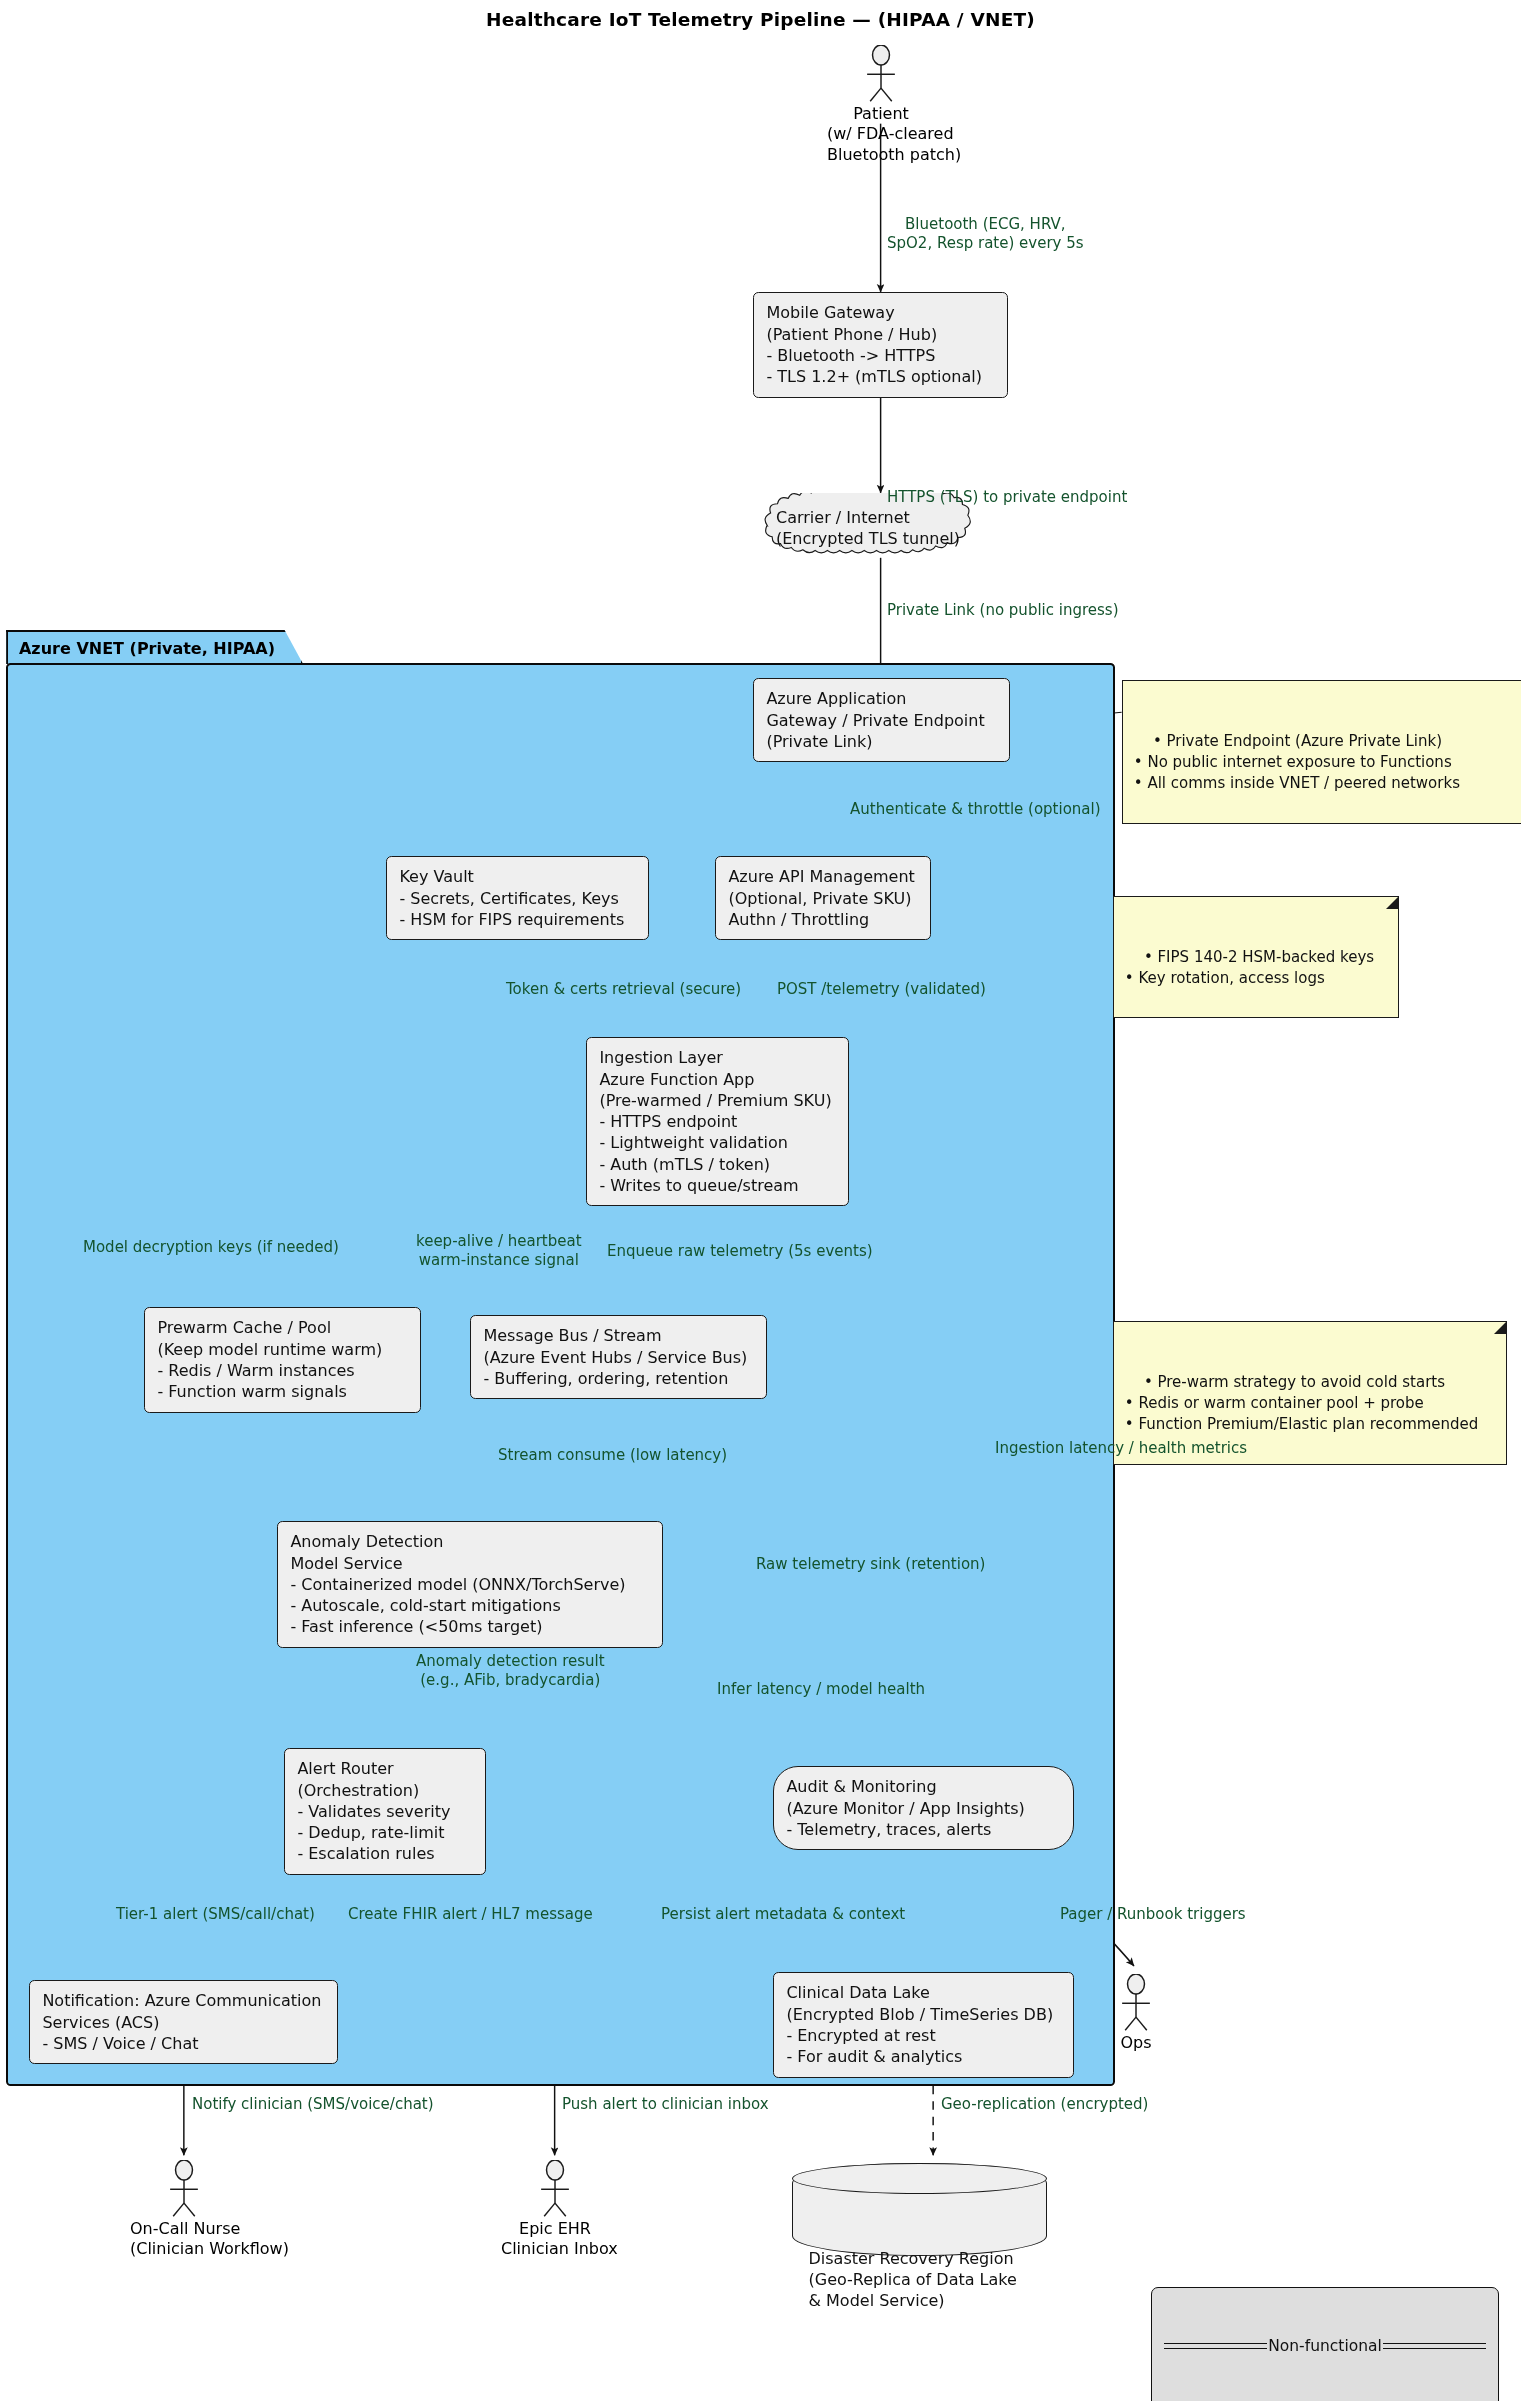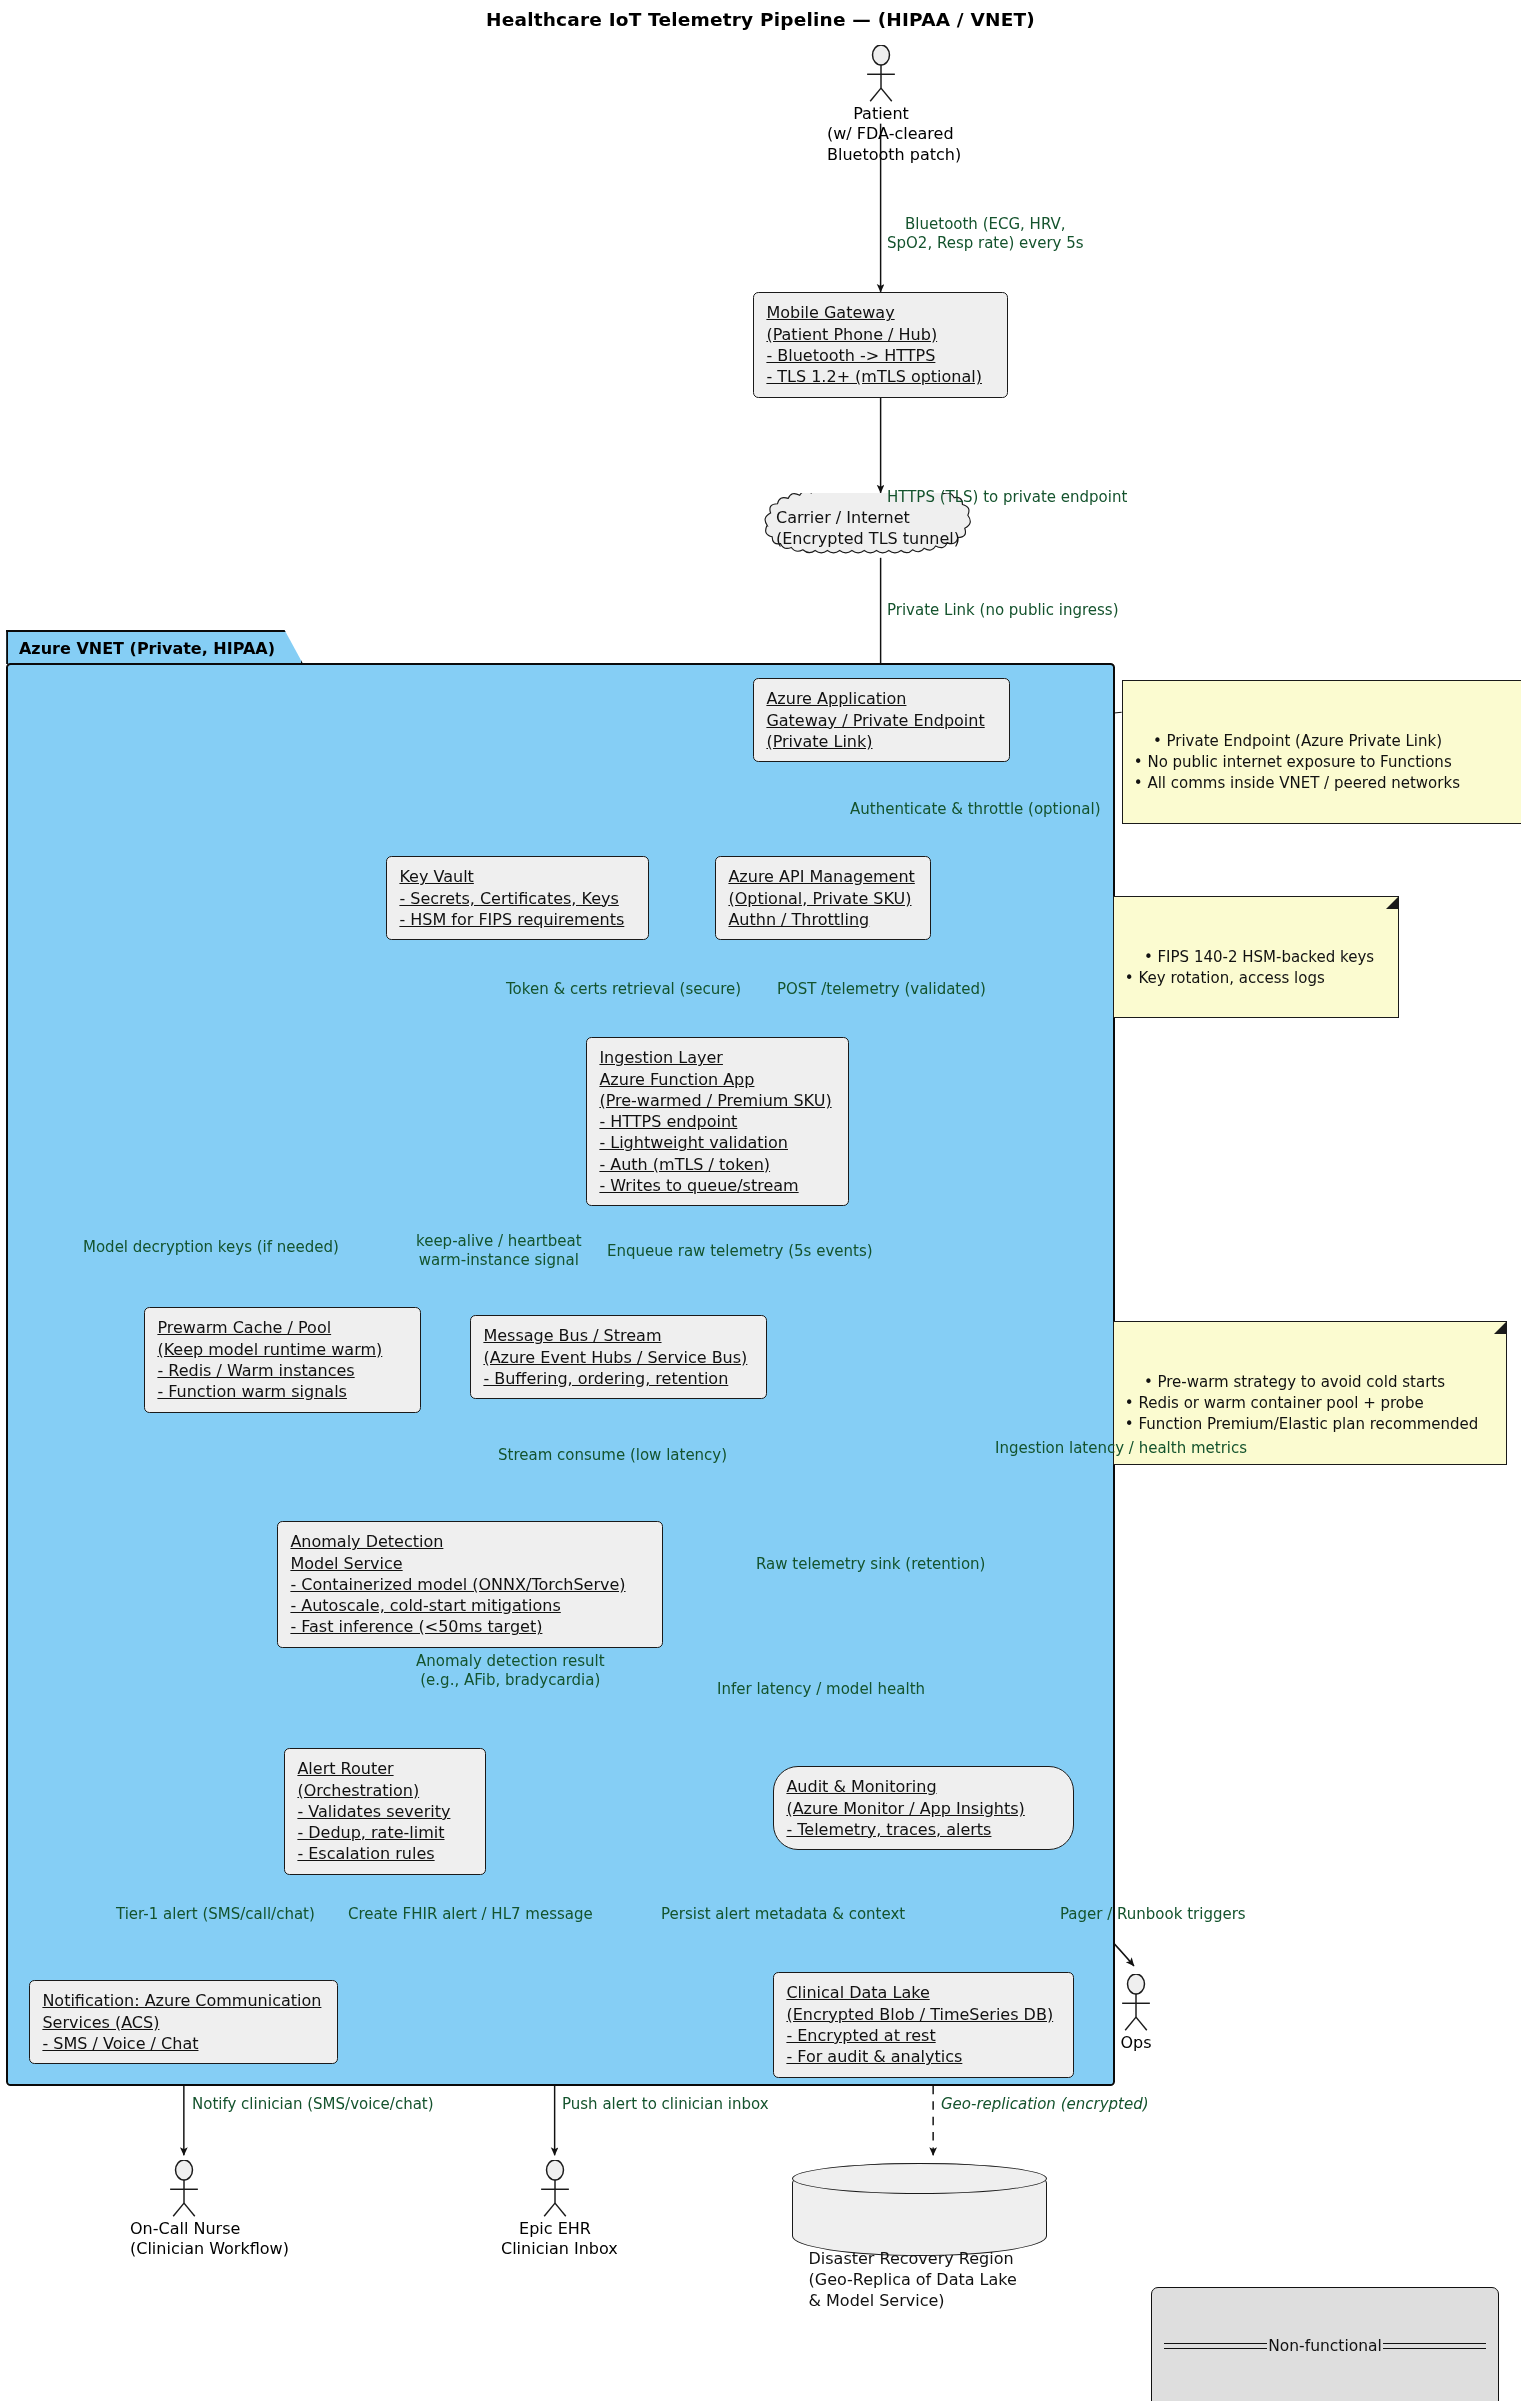--- a/index.html
+++ b/index.html
@@ -26,21 +26,21 @@
     display:flex;align-items:center;
     font-size:16px;font-weight:bold;
     clip-path:polygon(0 0, calc(100% - 18.5px) 0, 100% 100%, 0 100%);
   }
 
   
   .node{
     position:absolute;background:#efefef;border:1.2px solid #1a1a1a;
     border-radius:5.4px;box-sizing:border-box;
     padding:9.3px 10.8px 9.3px 12.4px;font-size:16px;line-height:1.33;
-    white-space:pre;color:#111;text-decoration:underline;
+    white-space:pre;color:#111;
   }
 
   
   .note{
     position:absolute;background:#fbfbd0;border:1.1px solid #1a1a1a;
     box-sizing:border-box;padding:7px 10.8px 7px 10.8px;
     font-size:15px;line-height:1.42;white-space:pre;color:#111;
   }
   .note::after{
     content:"";position:absolute;right:-1.1px;top:-1.1px;
@@ -340,21 +340,21 @@
   <div class="elabel" style="left:756px;top:1555px;">Raw telemetry sink (retention)</div>
   <div class="elabel center" style="left:416px;top:1652px;">Anomaly detection result
 (e.g., AFib, bradycardia)</div>
   <div class="elabel" style="left:717px;top:1680px;">Infer latency / model health</div>
   <div class="elabel" style="left:116px;top:1905px;">Tier-1 alert (SMS/call/chat)</div>
   <div class="elabel" style="left:348px;top:1905px;">Create FHIR alert / HL7 message</div>
   <div class="elabel" style="left:661px;top:1905px;">Persist alert metadata &amp; context</div>
   <div class="elabel" style="left:1060px;top:1905px;">Pager / Runbook triggers</div>
   <div class="elabel" style="left:192px;top:2095px;">Notify clinician (SMS/voice/chat)</div>
   <div class="elabel" style="left:562px;top:2095px;">Push alert to clinician inbox</div>
-  <div class="elabel" style="left:941px;top:2095px;font-style:italic;">Geo-replication (encrypted)</div>
+  <div class="elabel" style="left:941px;top:2095px;">Geo-replication (encrypted)</div>
 
   <div class="legend" style="left:1151px;top:2287px;width:348px;">
     <div class="legend-title">
       <span class="rule"></span>
       <span>Non-functional</span>
       <span class="rule"></span>
     </div>
     <div>• Latency SLA: end-to-end ≤ 200 ms
 • Availability: 99.99% (business hours)
 • PHI: TLS in transit, AES-256 at rest</div>

